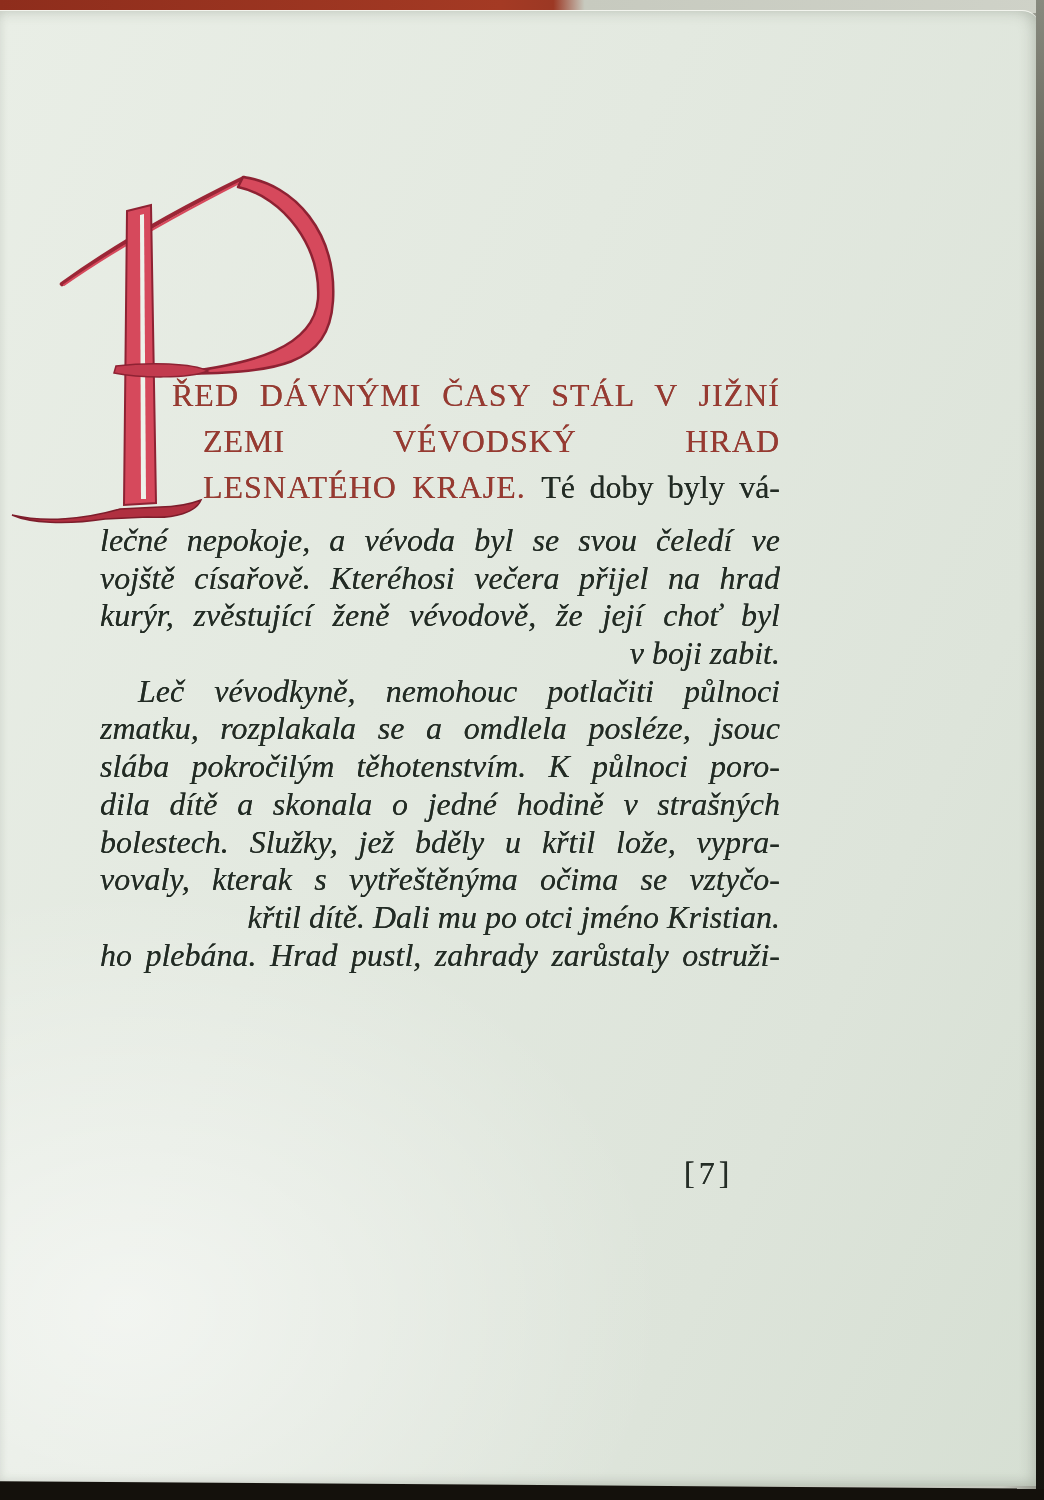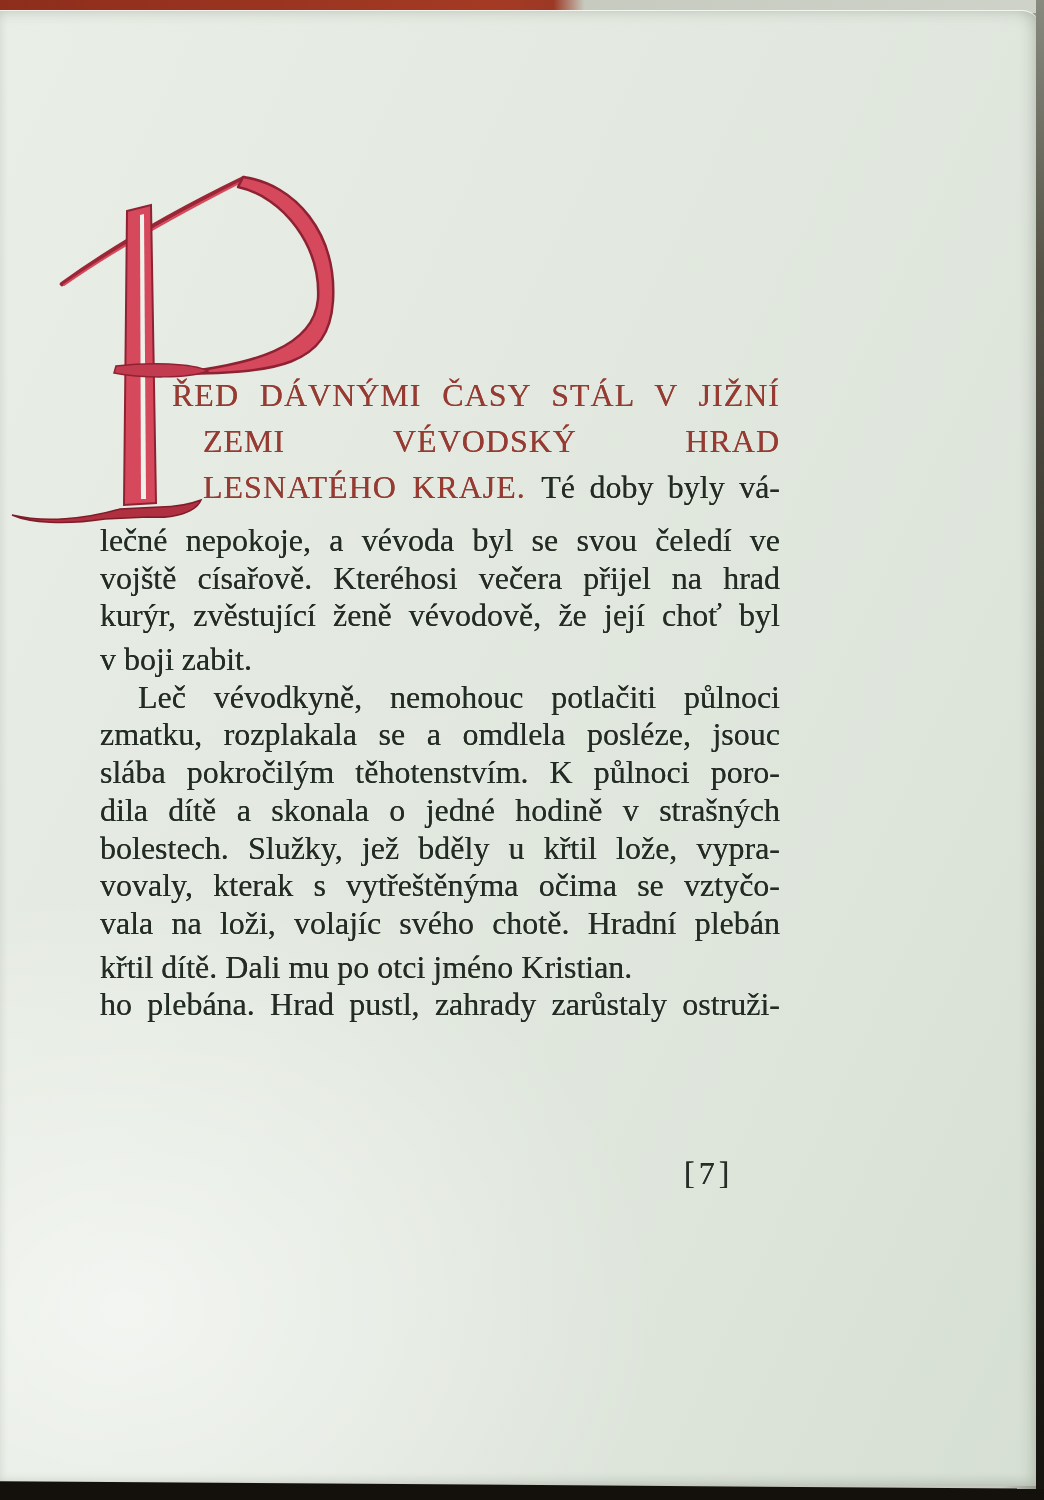--- a/index.html
+++ b/index.html
@@ -42,24 +42,25 @@
   .heading .ln::after{content:"";display:inline-block;width:100%;height:0;vertical-align:top;}
   .h-ind1{padding-left:72px;}
   .h-ind2{padding-left:103px;}
   .h-black{color:#222b24;letter-spacing:0;text-shadow:0 0 0.5px rgba(25,33,26,0.85);}
 
   .bodytext{
     position:absolute;left:100px;top:511px;width:680px;
     font-size:32px;line-height:37.7px;
     color:#222b24;
     text-shadow:0 0 0.5px rgba(25,33,26,0.85);
+    font-style:italic;
   }
   .bodytext .ln{height:37.7px;overflow:hidden;text-align:justify;}
   .bodytext .ln::after{content:"";display:inline-block;width:100%;height:0;vertical-align:top;}
-  .bodytext .ln.nj{text-align:left;margin-top:6px;}
+  .bodytext .ln.nj{text-align:right;}
   .bodytext .ln.nj::after{content:none;}
   .indent{padding-left:38px;}
 
   .pagenum{
     position:absolute;left:684px;top:1144px;
     font-size:32px;letter-spacing:4px;color:#242d26;
     text-shadow:0 0 0.5px rgba(25,33,26,0.85);
   }
 </style>
 </head>
@@ -107,20 +108,19 @@
     <div class="ln"><span>lečné nepokoje, a vévoda byl se svou čeledí ve</span></div>
     <div class="ln"><span>vojště císařově. Kteréhosi večera přijel na hrad</span></div>
     <div class="ln"><span>kurýr, zvěstující ženě vévodově, že její choť byl</span></div>
     <div class="ln nj"><span>v boji zabit.</span></div>
     <div class="ln indent"><span>Leč vévodkyně, nemohouc potlačiti půlnoci</span></div>
     <div class="ln"><span>zmatku, rozplakala se a omdlela posléze, jsouc</span></div>
     <div class="ln"><span>slába pokročilým těhotenstvím. K půlnoci poro-</span></div>
     <div class="ln"><span>dila dítě a skonala o jedné hodině v strašných</span></div>
     <div class="ln"><span>bolestech. Služky, jež bděly u křtil lože, vypra-</span></div>
     <div class="ln"><span>vovaly, kterak s vytřeštěnýma očima se vztyčo-</span></div>
-    <div class="ln"><span>vala na loži, volajíc svého chotě. Hradní plebán</span></div>
     <div class="ln nj"><span>křtil dítě. Dali mu po otci jméno Kristian.</span></div>
     <div class="ln"><span>ho plebána. Hrad pustl, zahrady zarůstaly ostruži-</span></div>
   </div>
 
   <div class="pagenum">[7]</div>
 
 </div>
 
 </body></html>

